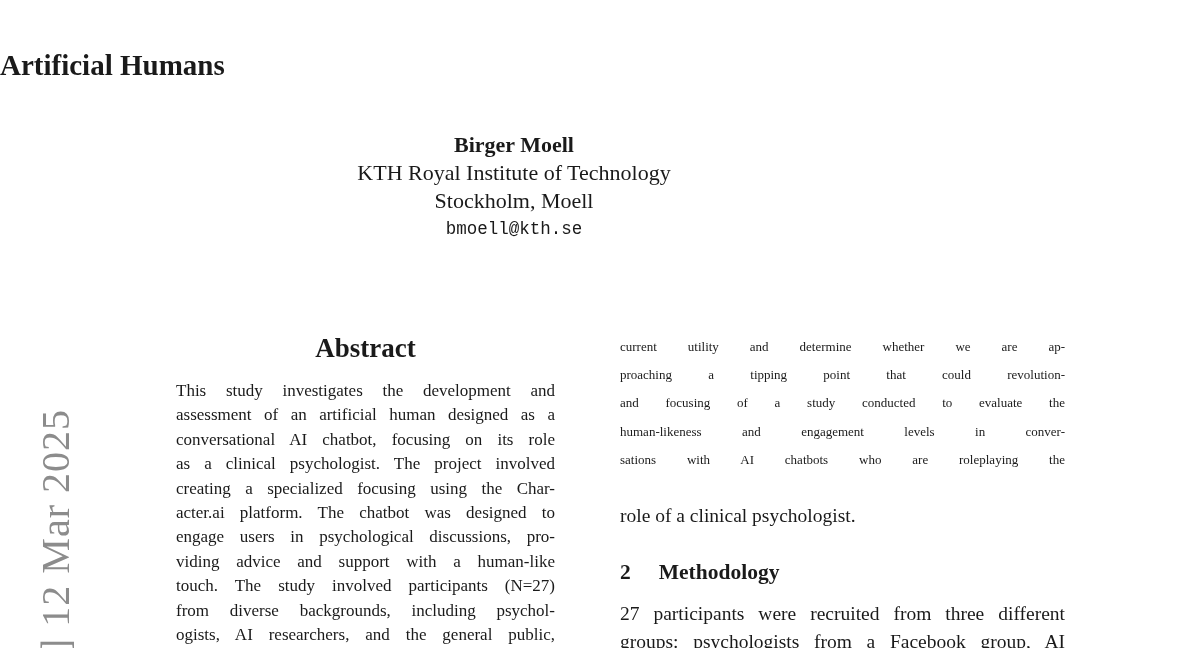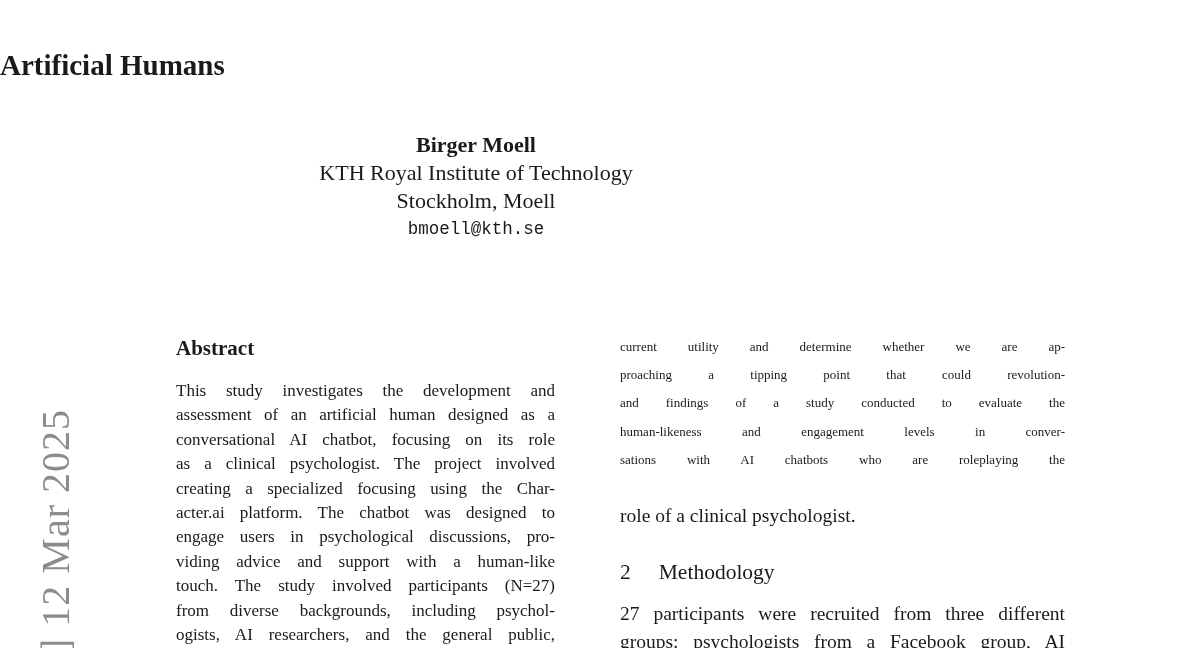--- a/index.html
+++ b/index.html
@@ -33,33 +33,34 @@
     top: 49px; left: 0; width: 1200px;
     margin: 0;
     font-size: 29px; line-height: 32px;
     font-weight: bold;
   }
 
   .author-block {
     position: absolute;
     top: 131px; left: 0; width: 952px;
     text-align: center;
-    font-size: 22px; line-height: 28px;
+    font-size: 22px; line-height: 28px; padding-left: 38px;
   }
   .author-name { font-weight: bold; }
   .author-email {
     font-family: "Liberation Mono", "DejaVu Sans Mono", monospace;
     font-size: 17.5px;
   }
 
   .abstract-heading {
     position: absolute;
     left: 176px; top: 336px; width: 379px;
+    text-align: center;
     font-weight: bold;
-    font-size: 21px; line-height: 24px;
+    font-size: 27px; line-height: 24px;
   }
   .abstract-body {
     position: absolute;
     left: 176px; top: 379px; width: 379px;
     font-size: 17px; line-height: 24.4px;
   }
 
   .col-right-intro {
     position: absolute;
     left: 620px; top: 333px; width: 445px;
@@ -67,21 +68,21 @@
   }
   .col-right-intro-last {
     position: absolute;
     left: 620px; top: 502px; width: 445px;
     font-size: 19.5px; line-height: 28.2px;
   }
   .section-heading {
     position: absolute;
     left: 620px; top: 559px; width: 445px;
     font-size: 21.5px; line-height: 26px;
-    font-weight: normal;
+    font-weight: bold;
   }
   .section-number { margin-right: 28px; }
   .col-right-body {
     position: absolute;
     left: 620px; top: 600px; width: 445px;
     font-size: 19.5px; line-height: 28.2px;
   }
 
   
   .jline { text-align: justify; text-align-last: justify; text-justify: inter-word; }
@@ -115,21 +116,21 @@
       <div class="jline">engage users in psychological discussions, pro-</div>
       <div class="jline">viding advice and support with a human-like</div>
       <div class="jline">touch. The study involved participants (N=27)</div>
       <div class="jline">from diverse backgrounds, including psychol-</div>
       <div class="jline">ogists, AI researchers, and the general public,</div>
     </div>
 
   <div class="col-right-intro">
       <div class="jline">current utility and determine whether we are ap-</div>
       <div class="jline">proaching a tipping point that could revolution-</div>
-      <div class="jline">and findings of a study conducted to evaluate the</div>
+      <div class="jline">and focusing of a study conducted to evaluate the</div>
       <div class="jline">human-likeness and engagement levels in conver-</div>
       <div class="jline">sations with AI chatbots who are roleplaying the</div>
     </div>
 
   <div class="col-right-intro-last no-just">role of a clinical psychologist.</div>
 
   <div class="section-heading">
     <span class="section-number">2</span><span class="section-title">Methodology</span>
   </div>
 

